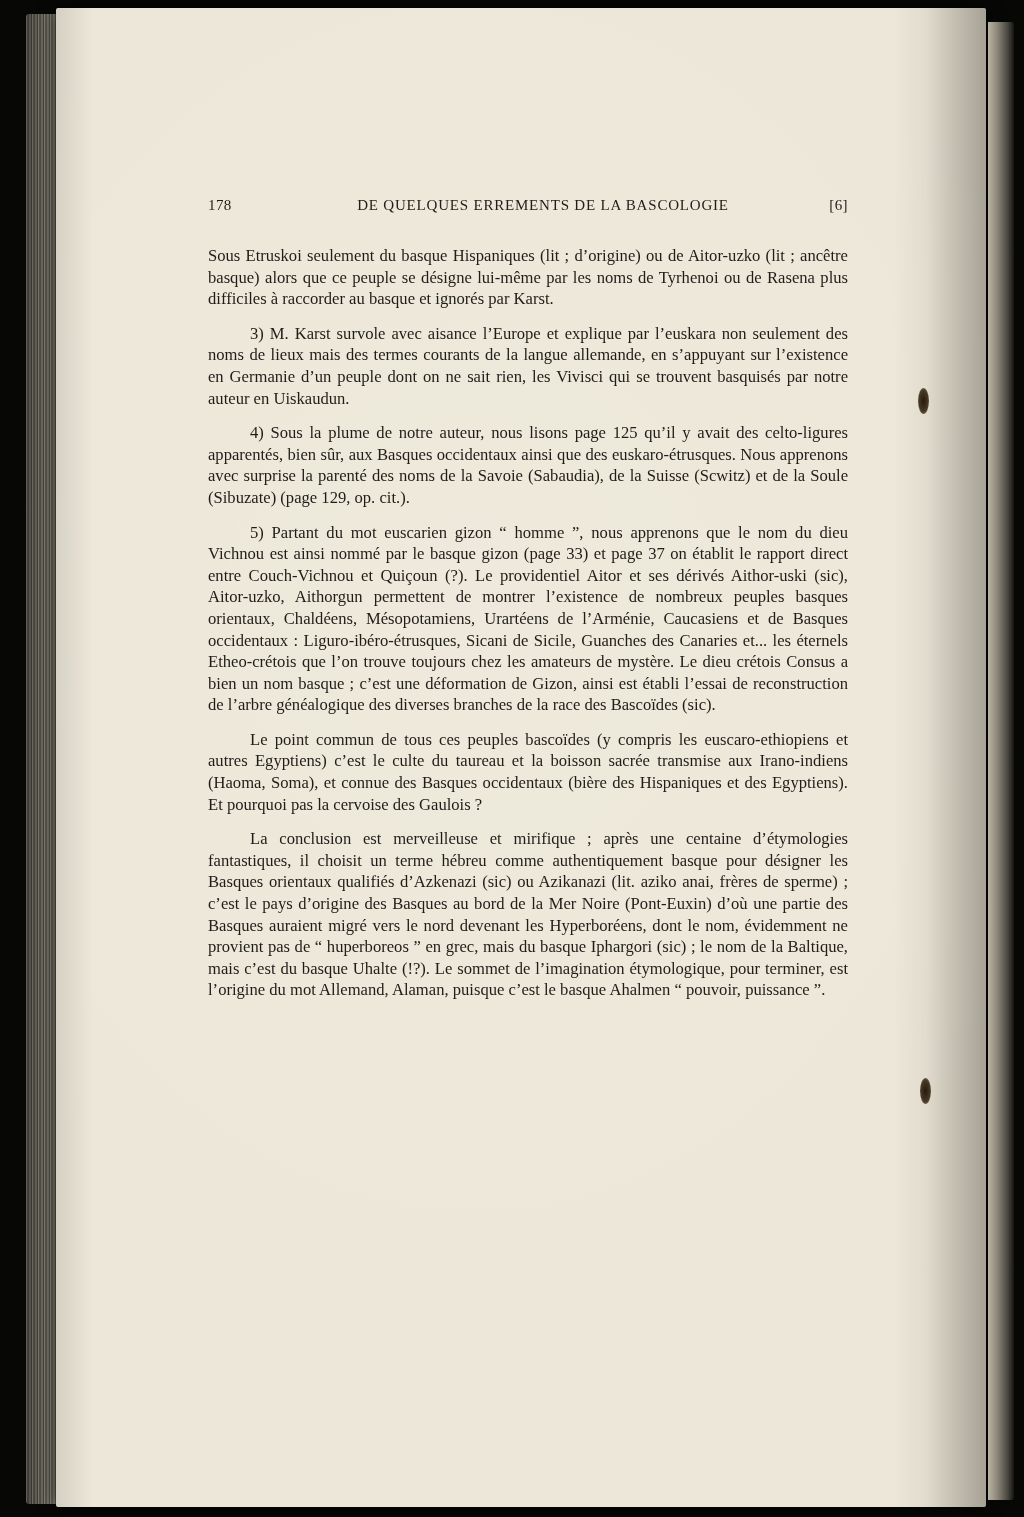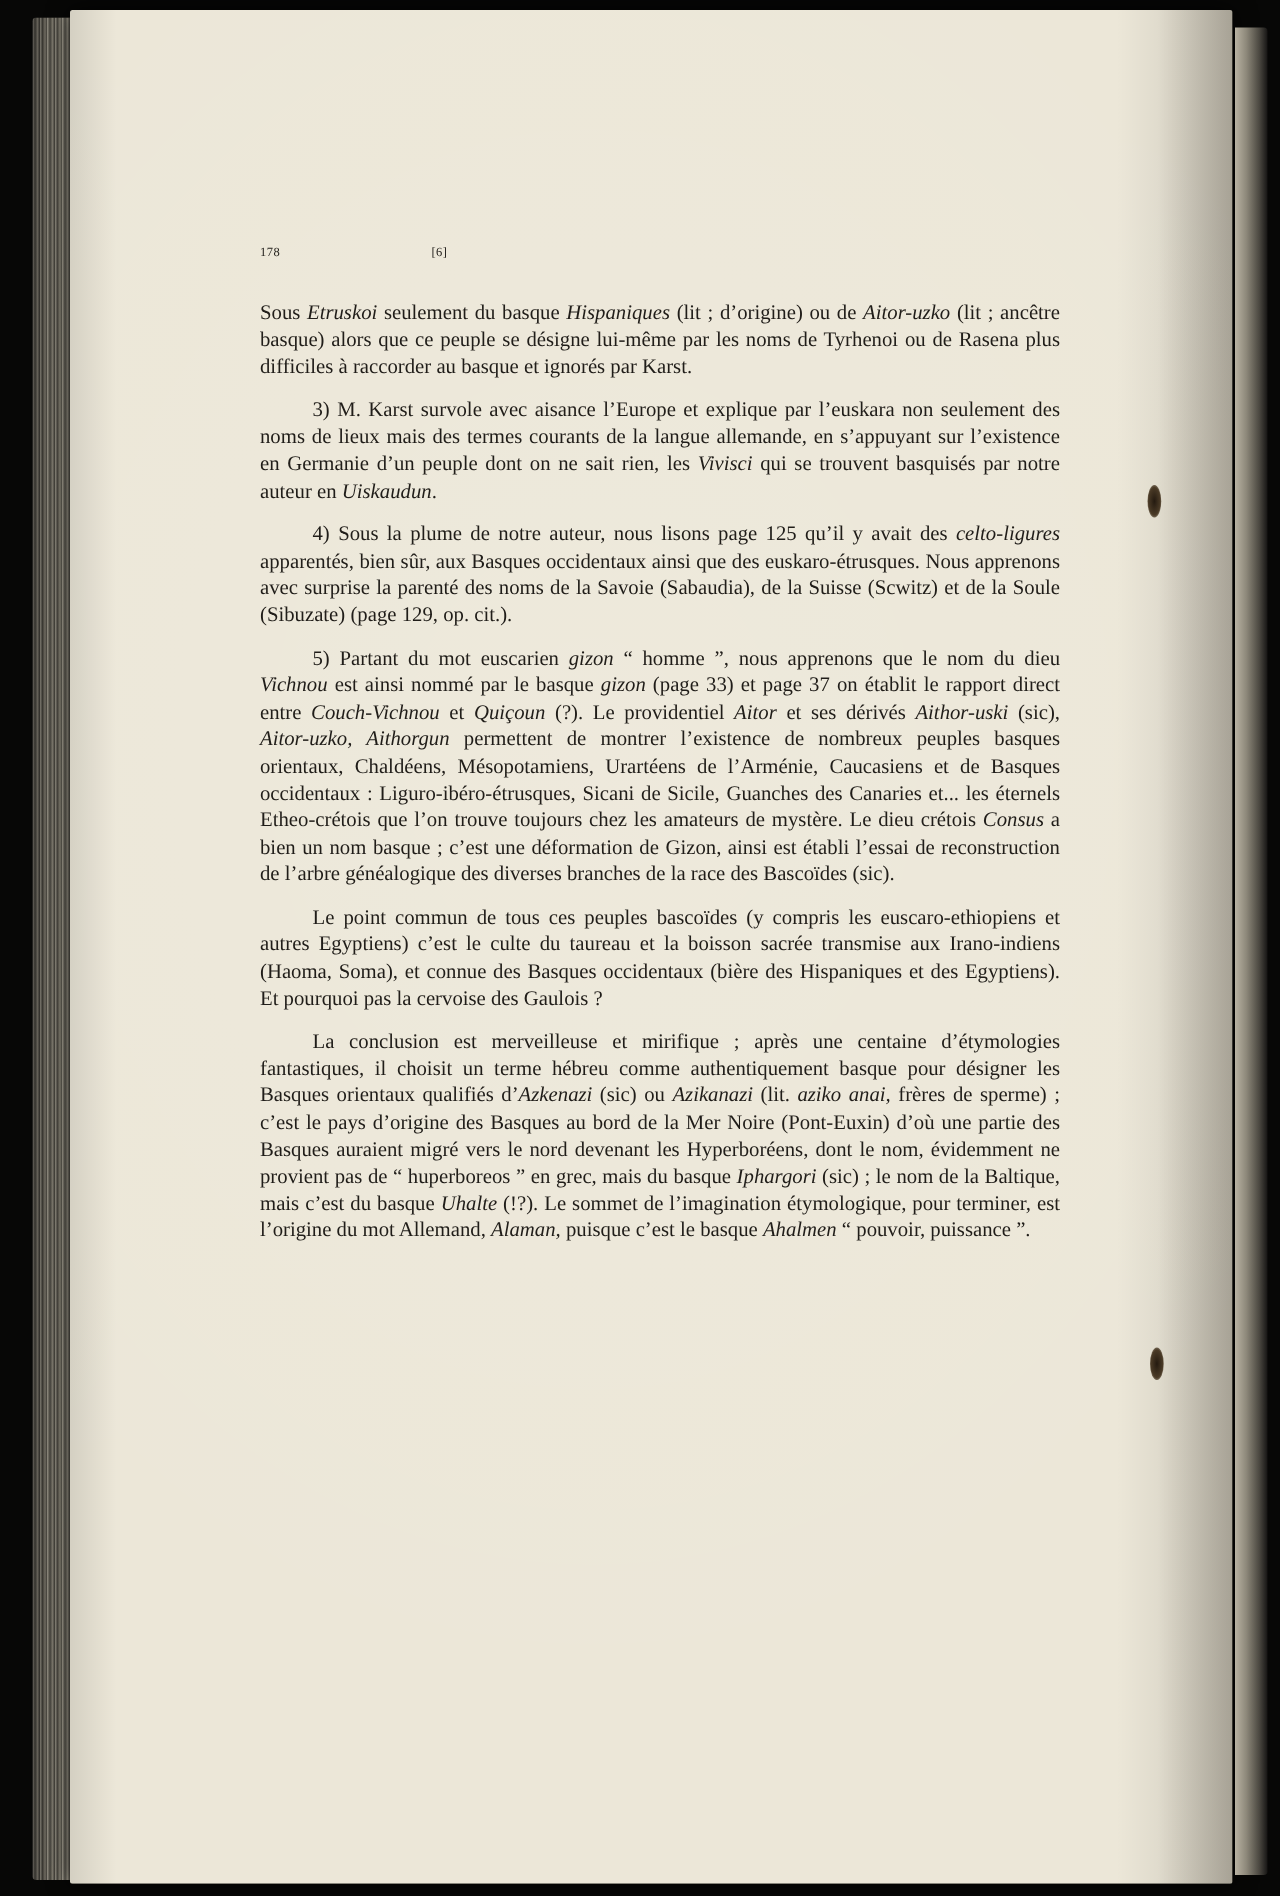--- a/index.html
+++ b/index.html
@@ -69,49 +69,51 @@
 
   
   .content{
     position:absolute;
     left:152px;top:189px;width:640px;
     color:var(--ink);
   }
   .running-head{
     display:flex;
     align-items:baseline;
-    font-size:10px;
+    font-size:15px;
     letter-spacing:0.4px;
+    gap:19px;
   }
   .running-head .pageno{width:90px;text-align:left;}
   .running-head .title{flex:1;text-align:center;letter-spacing:0.8px;}
   .running-head .marker{width:60px;text-align:right;}
 
   .body-text{margin-top:31px;}
   .para{
     font-size:16.6px;
     line-height:21.6px;
     text-align:justify;
     color:var(--ink);
     margin-bottom:13px;
   }
   .para.indent{text-indent:42px;}
-  .it{font-style:italic;}
+  .it{}
 </style>
 </head>
 <body>
 
 <div class="page-stack"></div>
 
 <div class="page">
   <div class="gutter-shadow"></div>
 
   <div class="content">
     <div class="running-head">
       <span class="pageno">178</span>
+      <span class="title">DE QUELQUES ERREMENTS DE LA BASCOLOGIE</span>
       <span class="marker">[6]</span>
     </div>
 
     <div class="body-text">
         <p class="para"><span>Sous </span><span class="it">Etruskoi</span><span> seulement du basque </span><span class="it">Hispaniques</span><span> (lit ; d’origine) ou de </span><span class="it">Aitor-uzko</span><span> (lit ; ancêtre basque) alors que ce peuple se désigne lui-même par les noms de Tyrhenoi ou de Rasena plus difficiles à raccorder au basque et ignorés par Karst.</span></p>
         <p class="para indent"><span>3) M. Karst survole avec aisance l’Europe et explique par l’euskara non seulement des noms de lieux mais des termes courants de la langue allemande, en s’appuyant sur l’existence en Germanie d’un peuple dont on ne sait rien, les </span><span class="it">Vivisci</span><span> qui se trouvent basquisés par notre auteur en </span><span class="it">Uiskaudun</span><span>.</span></p>
         <p class="para indent"><span>4) Sous la plume de notre auteur, nous lisons page 125 qu’il y avait des </span><span class="it">celto-ligures</span><span> apparentés, bien sûr, aux Basques occidentaux ainsi que des euskaro-étrusques. Nous apprenons avec surprise la parenté des noms de la Savoie (Sabaudia), de la Suisse (Scwitz) et de la Soule (Sibuzate) (page 129, op. cit.).</span></p>
         <p class="para indent"><span>5) Partant du mot euscarien </span><span class="it">gizon</span><span> “ homme ”, nous apprenons que le nom du dieu </span><span class="it">Vichnou</span><span> est ainsi nommé par le basque </span><span class="it">gizon</span><span> (page 33) et page 37 on établit le rapport direct entre </span><span class="it">Couch-Vichnou</span><span> et </span><span class="it">Quiçoun</span><span> (?). Le providentiel </span><span class="it">Aitor</span><span> et ses dérivés </span><span class="it">Aithor-uski</span><span> (sic), </span><span class="it">Aitor-uzko, Aithorgun</span><span> permettent de montrer l’existence de nombreux peuples basques orientaux, Chaldéens, Mésopotamiens, Urartéens de l’Arménie, Caucasiens et de Basques occidentaux : Liguro-ibéro-étrusques, Sicani de Sicile, Guanches des Canaries et... les éternels Etheo-crétois que l’on trouve toujours chez les amateurs de mystère. Le dieu crétois </span><span class="it">Consus</span><span> a bien un nom basque ; c’est une déformation de Gizon, ainsi est établi l’essai de reconstruction de l’arbre généalogique des diverses branches de la race des Bascoïdes (sic).</span></p>
         <p class="para indent"><span>Le point commun de tous ces peuples bascoïdes (y compris les euscaro-ethiopiens et autres Egyptiens) c’est le culte du taureau et la boisson sacrée transmise aux Irano-indiens (Haoma, Soma), et connue des Basques occidentaux (bière des Hispaniques et des Egyptiens). Et pourquoi pas la cervoise des Gaulois ?</span></p>
         <p class="para indent"><span>La conclusion est merveilleuse et mirifique ; après une centaine d’étymologies fantastiques, il choisit un terme hébreu comme authentiquement basque pour désigner les Basques orientaux qualifiés d’</span><span class="it">Azkenazi</span><span> (sic) ou </span><span class="it">Azikanazi</span><span> (lit. </span><span class="it">aziko anai,</span><span> frères de sperme) ; c’est le pays d’origine des Basques au bord de la Mer Noire (Pont-Euxin) d’où une partie des Basques auraient migré vers le nord devenant les Hyperboréens, dont le nom, évidemment ne provient pas de “ huperboreos ” en grec, mais du basque </span><span class="it">Iphargori</span><span> (sic) ; le nom de la Baltique, mais c’est du basque </span><span class="it">Uhalte</span><span> (!?). Le sommet de l’imagination étymologique, pour terminer, est l’origine du mot Allemand, </span><span class="it">Alaman,</span><span> puisque c’est le basque </span><span class="it">Ahalmen</span><span> “ pouvoir, puissance ”.</span></p>

